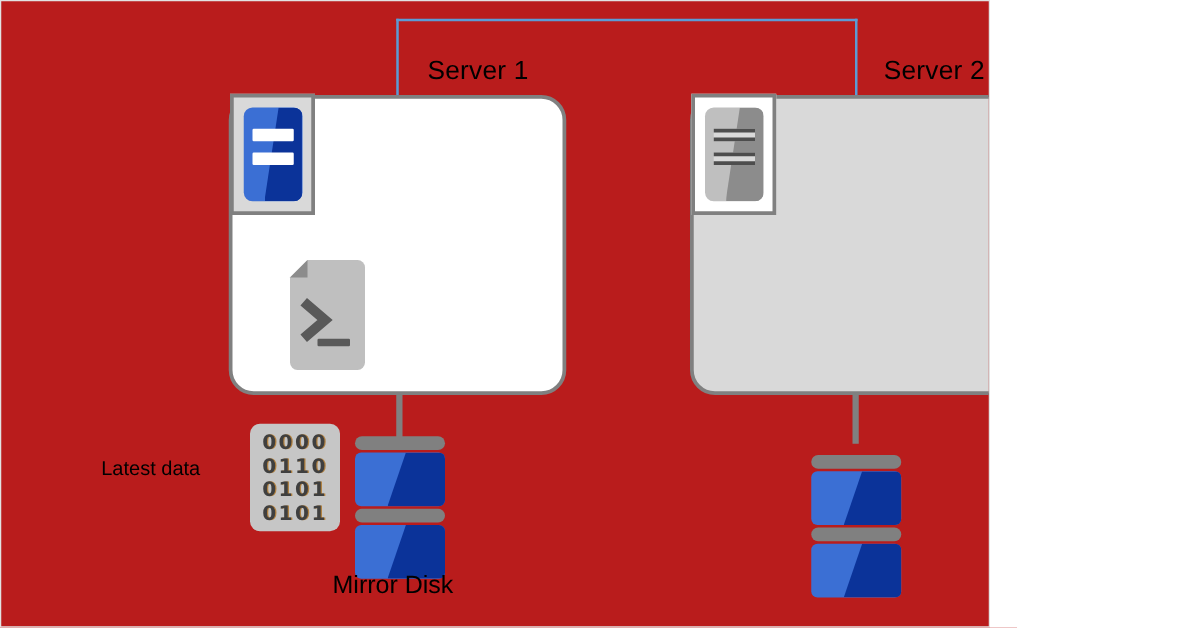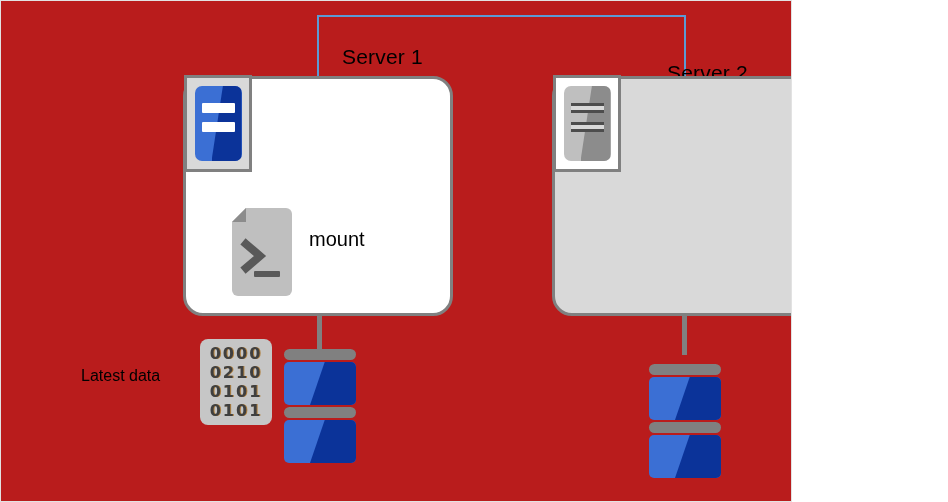--- a/index.html
+++ b/index.html
@@ -36,21 +36,21 @@
 
   
   .server-label {
     position: absolute;
     font-size: 21px;
     color: #000000;
     white-space: nowrap;
     letter-spacing: 0.2px;
   }
   #server1-label { left: 341px; top: 44px; }
-  #server2-label { left: 666px; top: 44px; margin-top: 16px; }
+  #server2-label { left: 706px; top: 44px; }
 
   
   .server-box {
     position: absolute;
     box-sizing: border-box;
     border: 3px solid #808080;
     border-radius: 20px;
   }
   #server1-box {
     left: 182px; top: 75px;
@@ -248,21 +248,20 @@
   <div id="mount-icon">
     <svg width="76" height="88" viewBox="0 0 76 88">
       <path d="M22 0 H62 a6 6 0 0 1 6 6 V82 a6 6 0 0 1 -6 6 H14 a6 6 0 0 1 -6 -6 V14 Z" fill="#bfbfbf"></path>
       <path d="M22 0 L8 14 H22 Z" fill="#8c8c8c"></path>
       <path d="M22 36 L36 48 L22 60" stroke="#595959" stroke-width="8" fill="none" stroke-linecap="square" stroke-linejoin="miter"></path>
       <rect x="30" y="63" width="26" height="6" fill="#595959" rx="1"></rect>
     </svg>
   </div>
 
   <div id="mount-text">
-    <div>mount</div>
   </div>
 
   <div class="stem" id="stem1"></div>
   <div class="stem" id="stem2"></div>
 
   <div class="disk" id="disk1">
     <div class="disk-bar"></div>
     <div class="disk-body"></div>
     <div class="disk-bar"></div>
     <div class="disk-body"></div>
@@ -270,21 +269,22 @@
 
   <div class="disk" id="disk2">
     <div class="disk-bar"></div>
     <div class="disk-body"></div>
     <div class="disk-bar"></div>
     <div class="disk-body"></div>
   </div>
 
   <div id="binary-block">
     <div class="bin-row">0000</div>
-    <div class="bin-row">0210</div>
+    <div class="bin-row">0110</div>
     <div class="bin-row">0101</div>
     <div class="bin-row">0101</div>
   </div>
 
   <div id="latest-data-label">Latest data</div>
 
+  <div id="mirror-disk-label">Mirror Disk</div>
 
 </div>
 
 </body></html>

